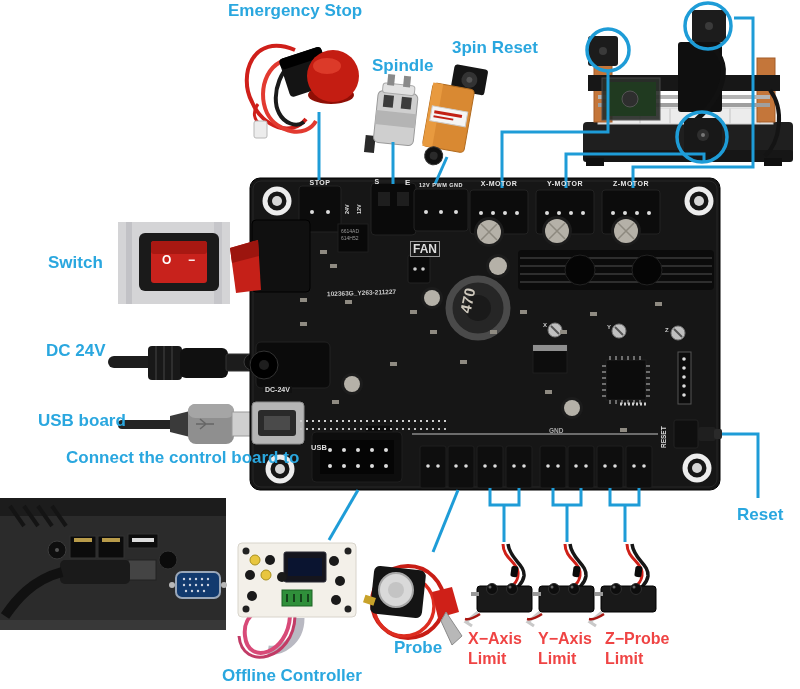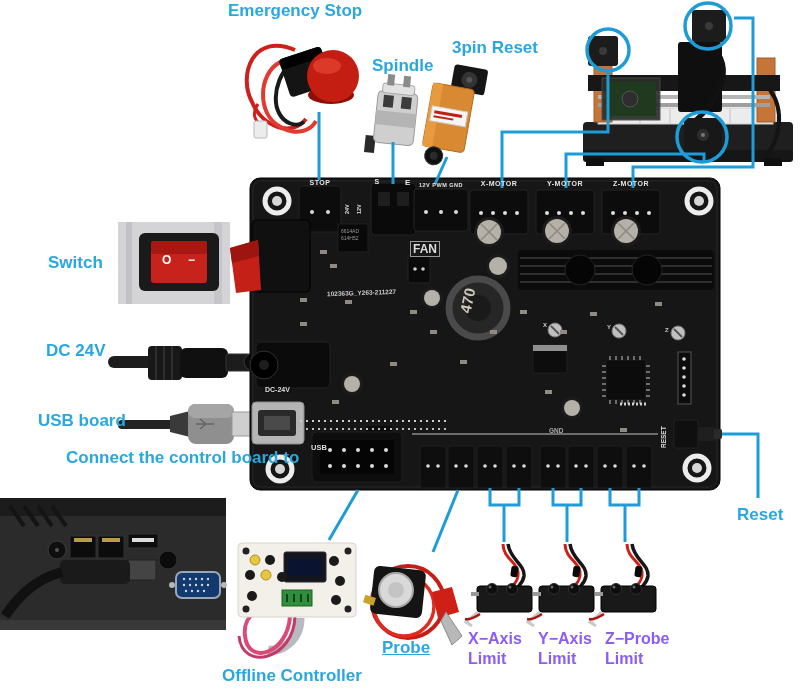--- a/index.html
+++ b/index.html
@@ -1,20 +1,20 @@
 <!DOCTYPE html>
 <html><head>
 <meta charset="utf-8">
 <style>
   html,body{margin:0;padding:0;background:#fff;}
   #stage{position:relative;width:796px;height:689px;background:#fff;overflow:hidden;
          font-family:"Liberation Sans",sans-serif;}
   .art{position:absolute;left:0;top:0;}
   .lbl{position:absolute;font:bold 17px "Liberation Sans",sans-serif;color:#2aa7df;white-space:nowrap;}
-  .lbl2{position:absolute;font:bold 16px/20px "Liberation Sans",sans-serif;color:#8b5cf6;white-space:nowrap;}
+  .lbl2{position:absolute;font:bold 16px/20px "Liberation Sans",sans-serif;color:#ef4444;white-space:nowrap;}
   .conn{position:absolute;font:bold 7px "Liberation Sans",sans-serif;color:#e6e6e6;
         letter-spacing:.5px;text-align:center;white-space:nowrap;}
   .silk{position:absolute;font:bold 7px "Liberation Sans",sans-serif;color:#ddd;white-space:nowrap;}
   .vert{writing-mode:vertical-rl;transform:rotate(180deg);}
   .tiny{font-size:5px;color:#9a9a9a;font-weight:normal;}
   .mark{position:absolute;font:bold 12px "Liberation Sans",sans-serif;color:#fff;white-space:nowrap;}
 </style>
 </head>
 <body>
 
@@ -484,21 +484,21 @@
 
 <div class="lbl" style="left:228px;top:1px;">Emergency Stop</div>
 <div class="lbl" style="left:372px;top:56px;text-align:right;">Spindle</div>
 <div class="lbl" style="left:452px;top:38px;">3pin Reset</div>
 <div class="lbl" style="left:48px;top:253px;">Switch</div>
 <div class="lbl" style="left:46px;top:341px;">DC 24V</div>
 <div class="lbl" style="left:38px;top:411px;">USB board</div>
 <div class="lbl" style="left:22px;top:448px;margin-left:44px;">Connect the control board to</div>
 <div class="lbl" style="left:737px;top:505px;">Reset</div>
 <div class="lbl" style="left:222px;top:666px;">Offline Controller</div>
-<div class="lbl" style="left:382px;top:638px;text-decoration:underline;">Probe</div>
+<div class="lbl" style="left:394px;top:638px;">Probe</div>
 
 <div class="lbl2" style="left:468px;top:629px;">
   <div>X−Axis</div>
   <div>Limit</div>
 </div>
 <div class="lbl2" style="left:538px;top:629px;">
   <div>Y−Axis</div>
   <div>Limit</div>
 </div>
 <div class="lbl2" style="left:605px;top:629px;">

